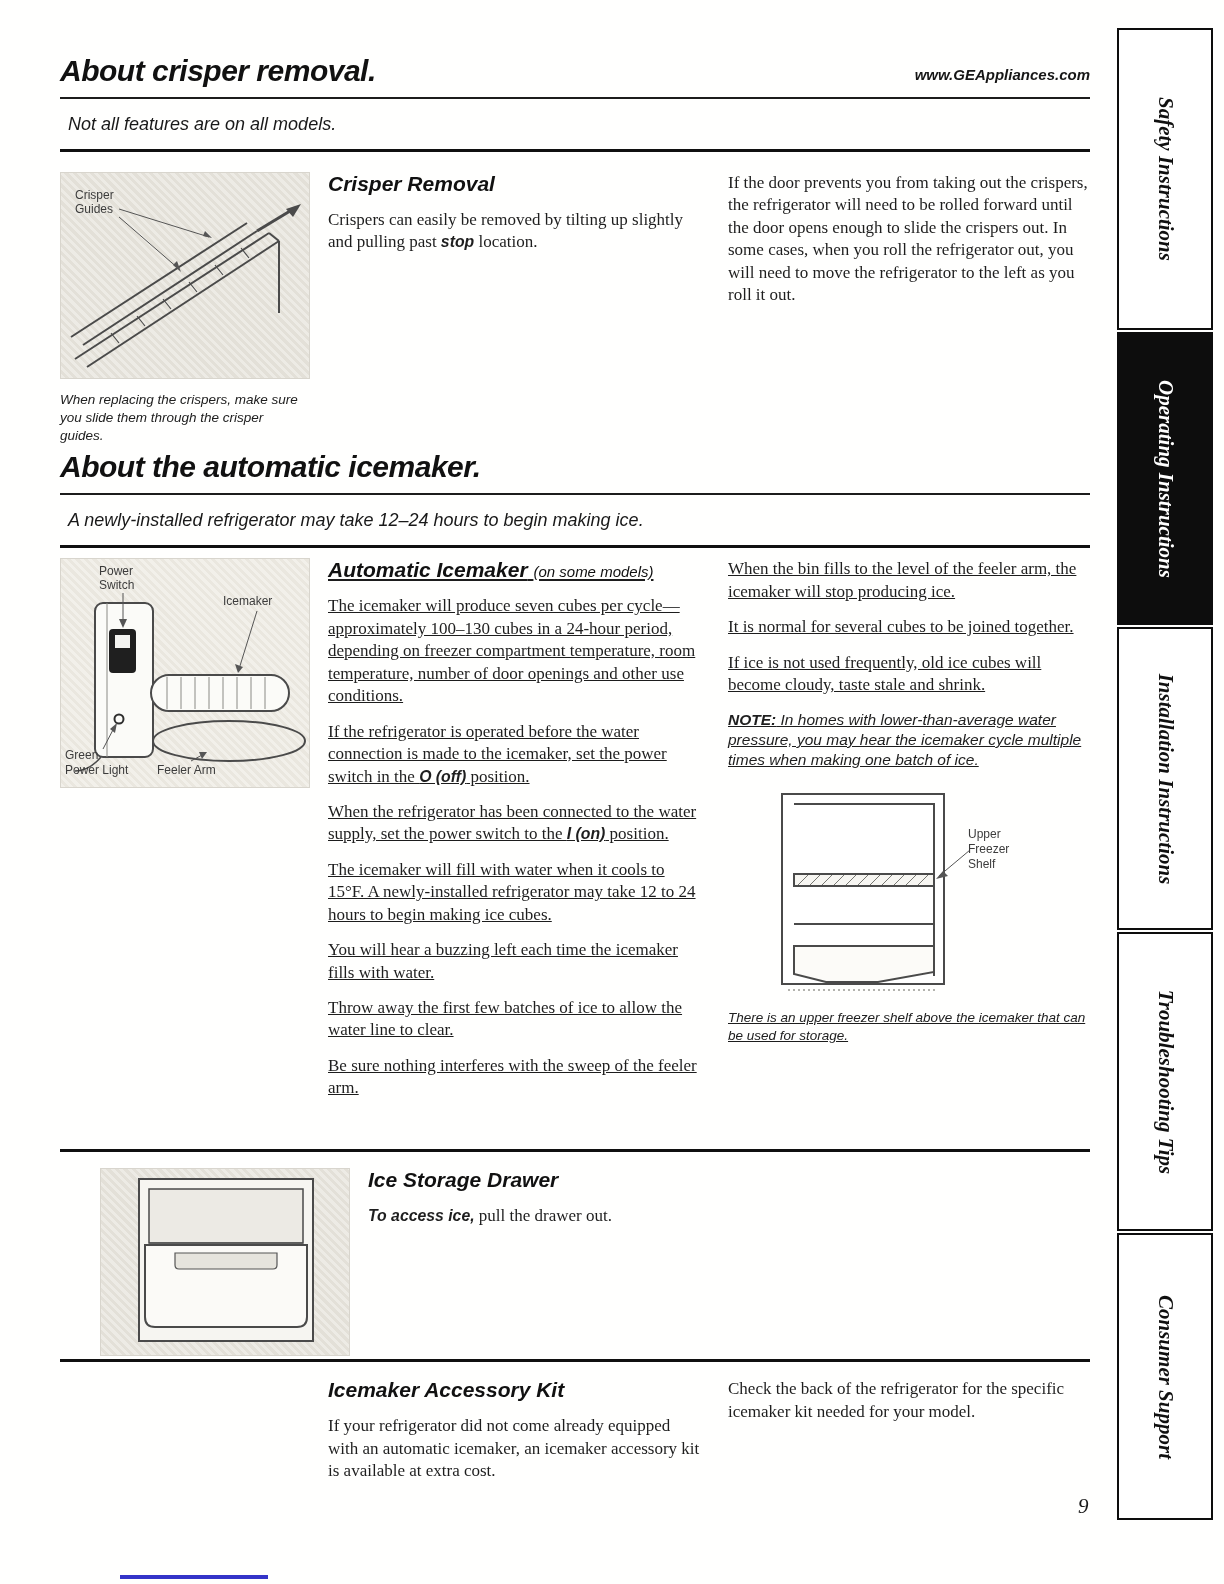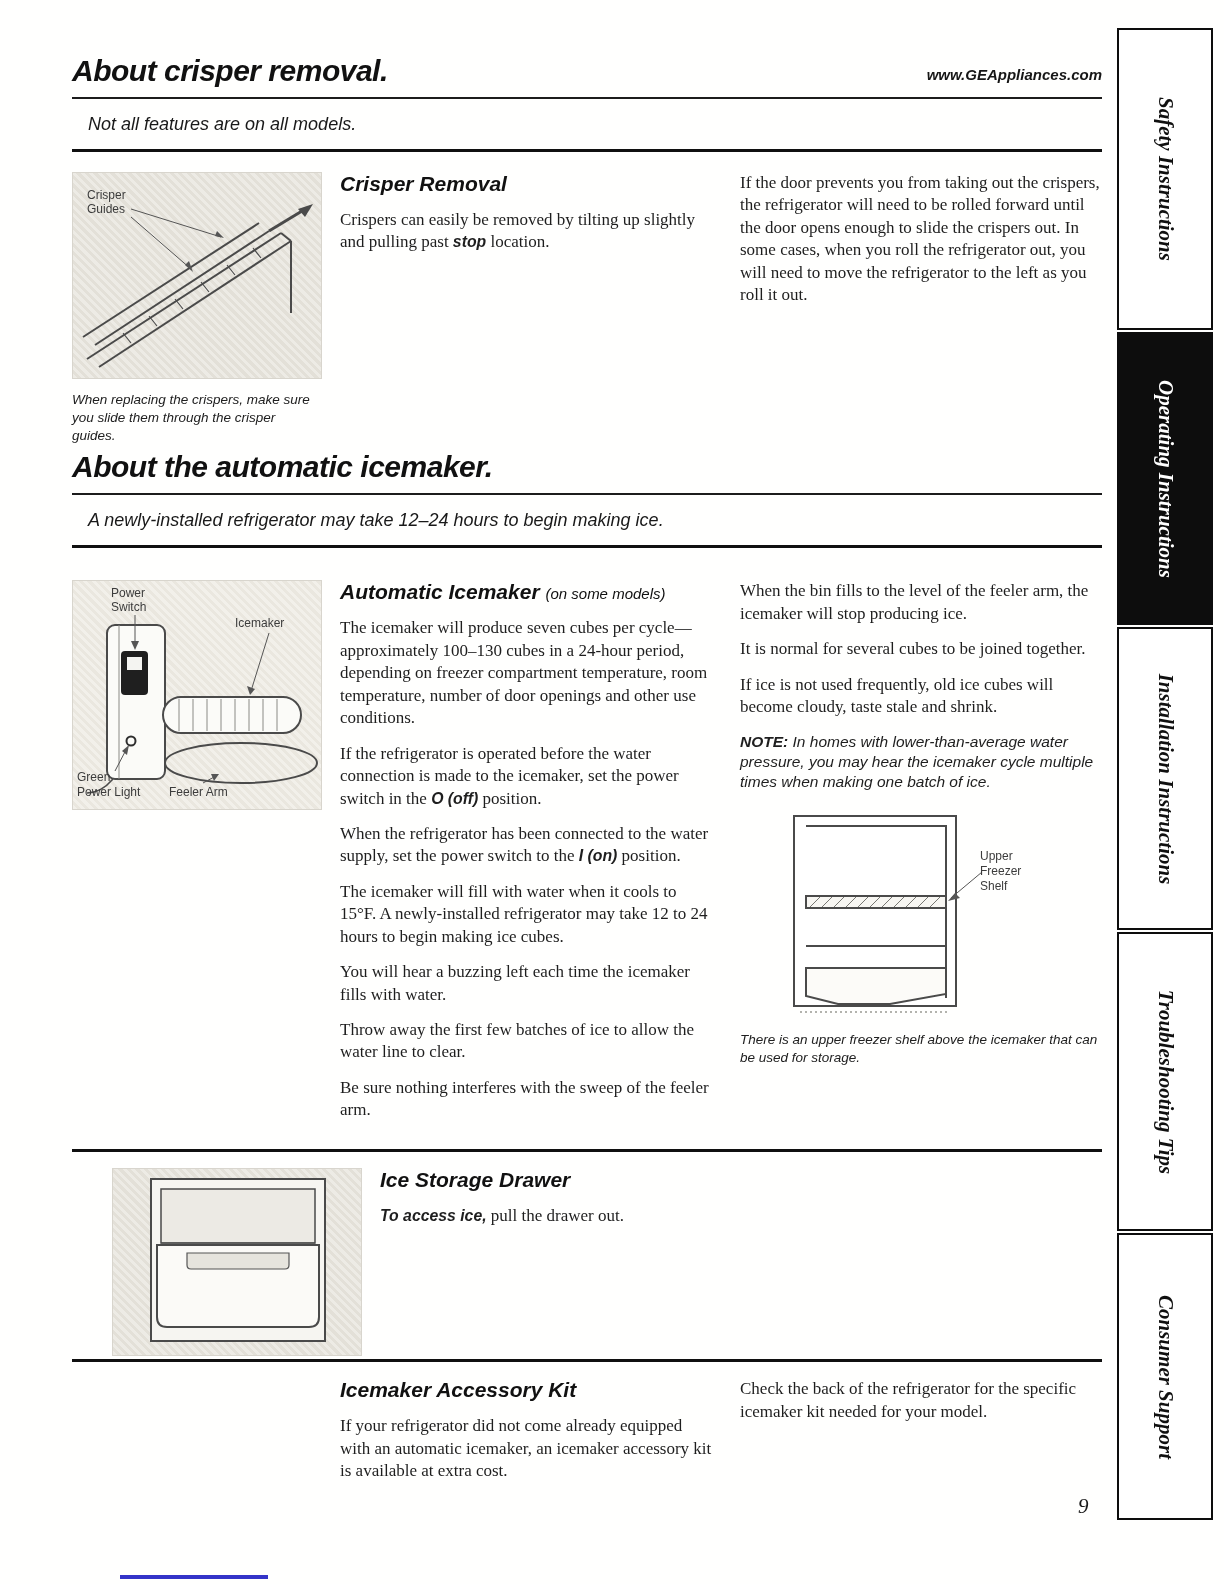--- a/index.html
+++ b/index.html
@@ -6,48 +6,48 @@
   html, body { background: #ffffff; }
   .page {
     position: relative;
     width: 1224px; height: 1584px;
     margin: 0 auto;
     background: #fffffe;
     font-family: "Liberation Serif", serif;
     color: #1d1d1d;
     overflow: hidden;
   }
-  .content { position: absolute; left: 72px; top: 54px; width: 1030px; }
+  .content { position: absolute; left: 60px; top: 54px; width: 1030px; }
 
   
   .h-big {
     font-family: "Liberation Sans", sans-serif;
     font-style: italic; font-weight: bold;
     font-size: 30px; letter-spacing: -0.5px; color: #111;
   }
   .header-row { display: flex; justify-content: space-between; align-items: flex-end; }
   .website {
     font-family: "Liberation Sans", sans-serif;
     font-style: italic; font-weight: bold; font-size: 15px; padding-bottom: 5px; color: #161616;
   }
   .rule-thin { border-top: 2px solid #1c1c1c; margin-top: 9px; }
   .rule-thick { border-top: 3.5px solid #101010; }
   .subtitle {
     font-family: "Liberation Sans", sans-serif;
     font-style: italic; font-size: 18px; color: #191919;
-    margin: 15px 0 14px 16px;
+    margin: 15px 0 14px 8px;
   }
 
   
   .row { display: flex; align-items: flex-start; }
   .col-img  { width: 250px; flex: none; }
   .col-mid  { width: 372px; flex: none; margin-left: 18px; }
   .col-right{ width: 362px; flex: none; margin-left: 28px; }
   .row1 { padding-top: 20px; min-height: 283px; }
-  .row2 { padding-top: 32px; min-height: 601px; }
+  .row2 { padding-top: 10px; min-height: 601px; text-decoration: underline; }
   .row3 { padding-top: 16px; min-height: 173px; margin-left: 40px; }
   .row4 { padding-top: 16px; min-height: 118px; }
   .offset-top { margin-top: 36px; }
 
   h2.sec {
     font-family: "Liberation Sans", sans-serif;
     font-style: italic; font-weight: bold;
     font-size: 21px; color: #111; margin: 0 0 13px 0;
   }
   h2.sec .small-note { font-size: 15px; font-weight: normal; }

